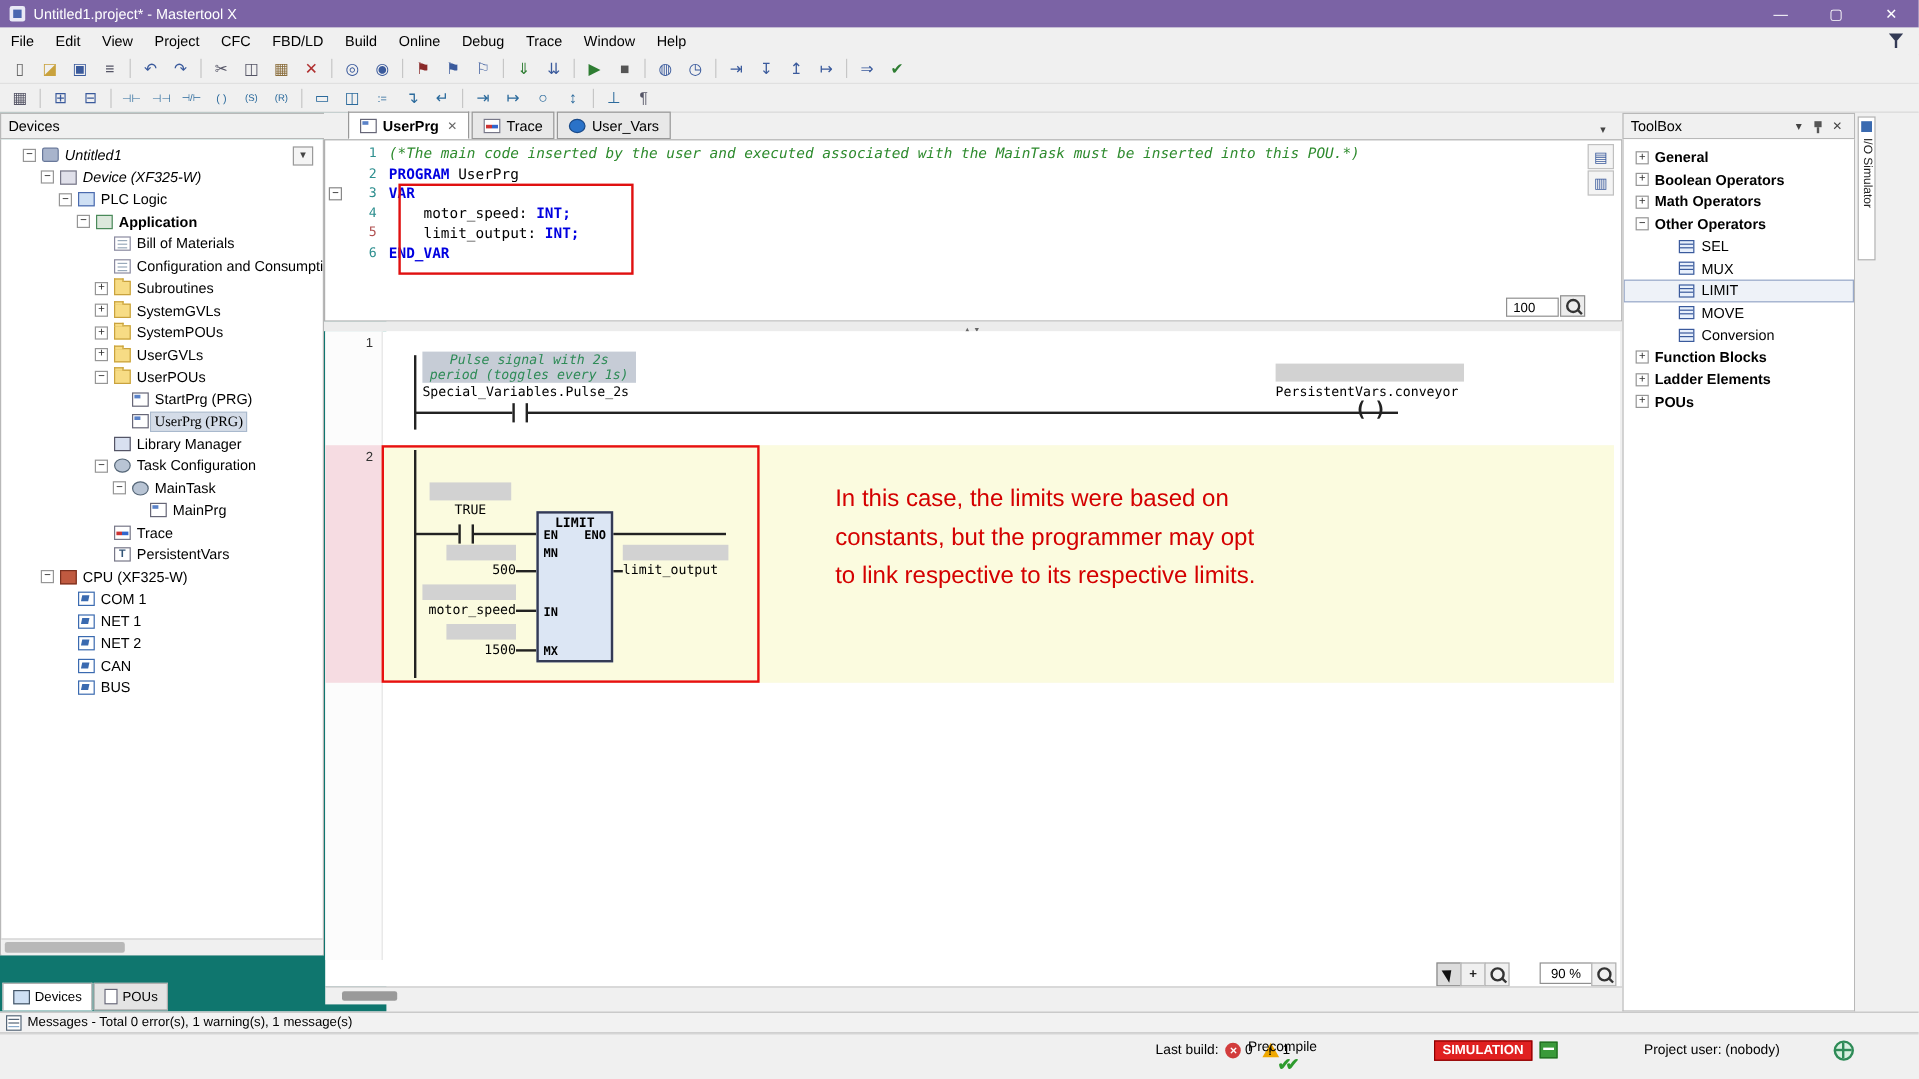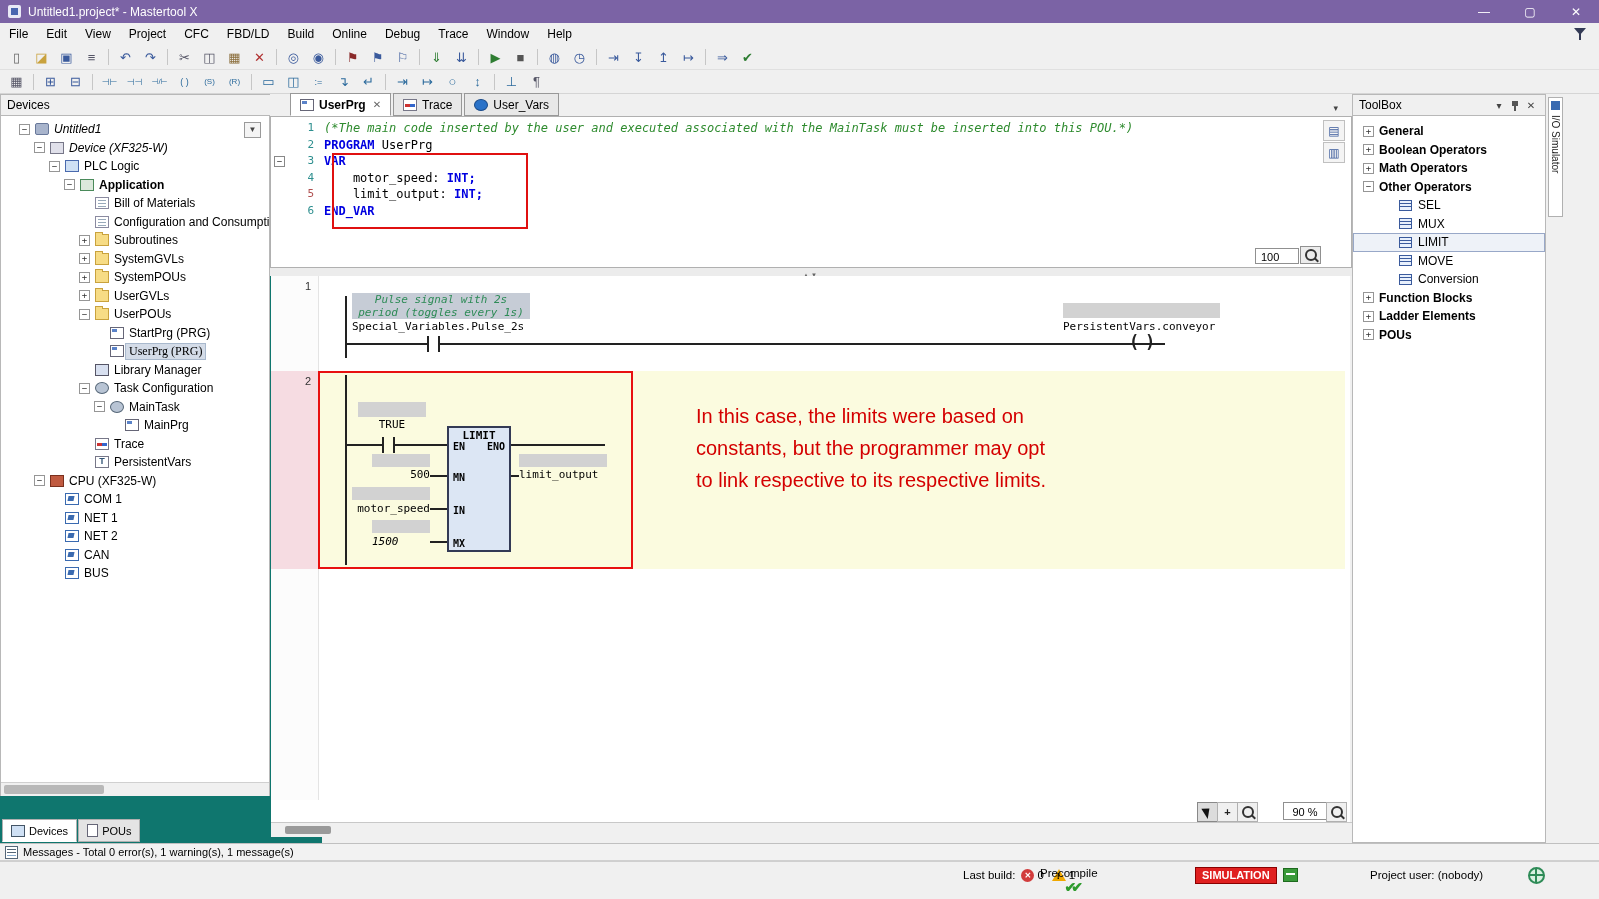--- a/index.html
+++ b/index.html
@@ -517,27 +517,27 @@
   <div class="wire" style="left:159px;top:199px;width:17px;"></div>
   <div class="wire" style="left:159px;top:232px;width:17px;"></div>
   <div class="wire" style="left:159px;top:265px;width:17px;"></div>
   <div class="wire" style="left:240px;top:199px;width:8px;"></div>
 
   <div class="gbox" style="left:101px;top:178px;width:58px;height:13px;"></div>
   <div class="llbl" style="left:101px;top:192px;width:58px;text-align:right;">500</div>
   <div class="gbox" style="left:81px;top:211px;width:78px;height:13px;"></div>
   <div class="llbl" style="left:81px;top:226px;width:78px;text-align:right;">motor_speed</div>
   <div class="gbox" style="left:101px;top:244px;width:58px;height:13px;"></div>
-  <div class="llbl" style="left:101px;top:259px;width:58px;font-style:italic;">1500</div>
+  <div class="llbl" style="left:101px;top:259px;width:58px;text-align:right;">1500</div>
 
   <div class="fblock">
     <div class="fbtitle">LIMIT</div>
     <span class="pin" style="left:4px;top:13px;">EN</span>
     <span class="pin" style="right:4px;top:13px;">ENO</span>
-    <span class="pin" style="left:4px;top:44px;">MN</span>
+    <span class="pin" style="left:4px;top:28px;">MN</span>
     <span class="pin" style="left:4px;top:77px;">IN</span>
     <span class="pin" style="left:4px;top:110px;">MX</span>
   </div>
 
   <div class="gbox" style="left:248px;top:178px;width:88px;height:13px;"></div>
   <div class="llbl" style="left:248px;top:192px;">limit_output</div>
 
   <div class="annot">
     <div>In this case, the limits were based on</div>
     <div>constants, but the programmer may opt</div>

